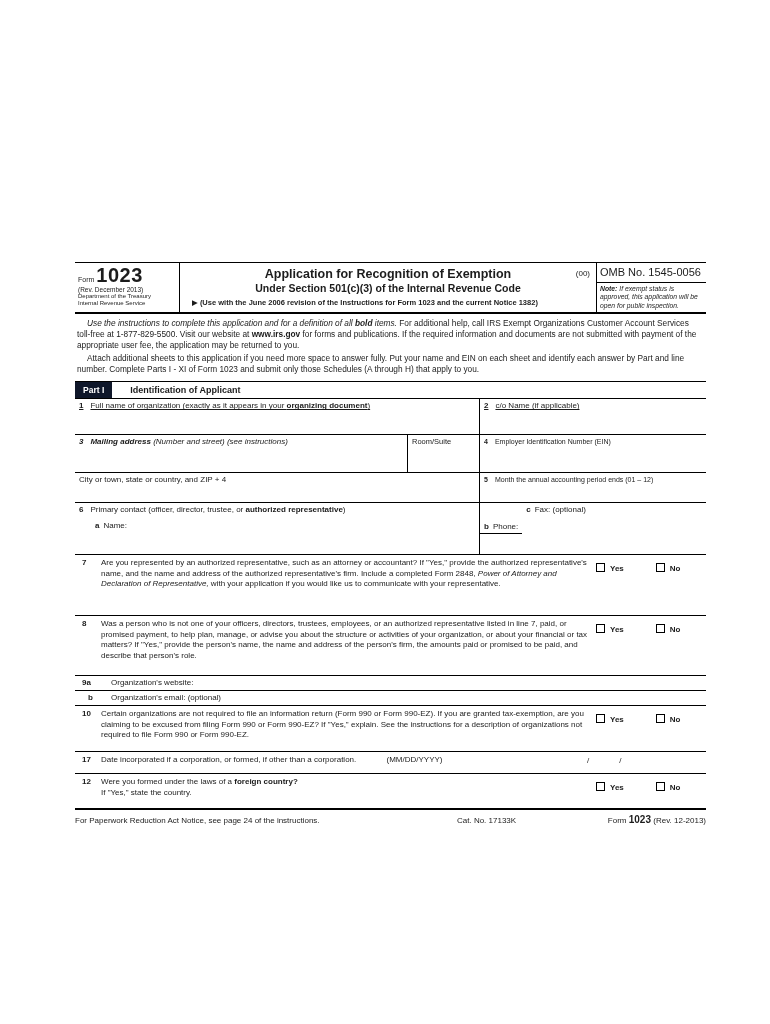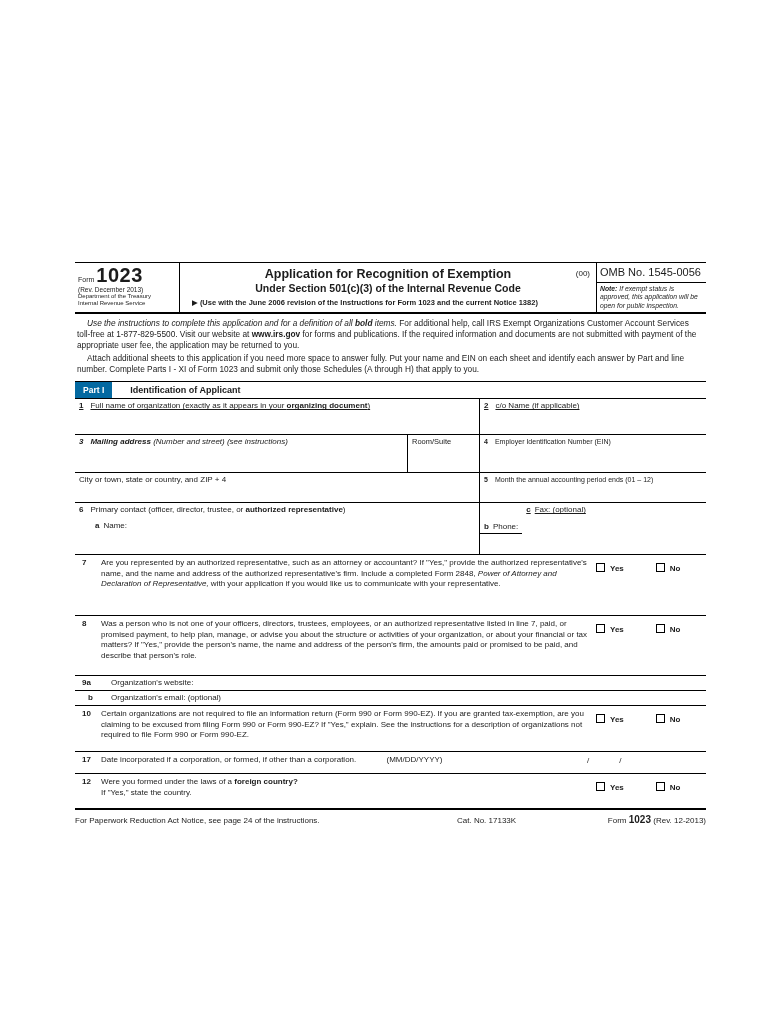--- a/index.html
+++ b/index.html
@@ -28,21 +28,21 @@
   .hdr-right { width:110px; border-left:1px solid #000; }
   .omb { font-size:11px; padding:3px 3px 4px; border-bottom:1px solid #000; }
   .note { font-size:6.8px; font-style:italic; padding:2px 3px 2px; line-height:1.25; }
 
   
   .intro { padding:4px 2px 5px; font-size:8.3px; line-height:1.3; }
   .intro p { text-indent:10px; margin-bottom:2px; }
 
   
   .partbar { display:flex; align-items:stretch; border-top:1px solid #000; border-bottom:1px solid #000; }
-  .pbadge { background:#0369a1; color:#fff; font-weight:bold; font-size:8.5px; padding:3px 8px; }
+  .pbadge { background:#0f172a; color:#fff; font-weight:bold; font-size:8.5px; padding:3px 8px; }
   .ptitle { font-weight:bold; font-size:9px; margin-left:18px; align-self:center; }
 
   
   .row { position:relative; border-bottom:1px solid #000; }
   .cellrow { display:flex; }
   .cell { padding:2px 4px; line-height:1.3; }
   .rbord { border-right:1px solid #000; }
   .ln { font-weight:bold; margin-right:7px; }
   .lt { font-weight:bold; margin-right:4px; }
   .small { font-size:7px; }
@@ -54,21 +54,21 @@
   .r3 .c3room { width:72px; font-size:7.5px; }
   .r3 .c3ein { width:226px; }
   .rcity { height:30px; }
   .rcity .ca { flex:1; }
   .rcity .cbx { width:226px; }
   .r6 { height:52px; display:flex; }
   .r6 .c6l { flex:1; padding:2px 4px; }
   .r6 .subA { margin-top:7px; margin-left:16px; }
   .r6 .c6r { width:226px; display:flex; flex-direction:row; }
   .r6 .c6b { height:31px; border-bottom:1px solid #000; padding:2px 4px; display:flex; align-items:flex-end; }
-  .r6 .c6c { flex:1; padding:2px 4px;text-decoration:underline; }
+  .r6 .c6c { flex:1; padding:2px 4px; }
 
   .qrow { padding:3px 0; }
   .num { position:absolute; left:7px; top:3px; font-weight:bold; }
   .qtxt { margin-left:26px; margin-right:112px; line-height:1.3; }
   .yesno { position:absolute; left:521px; top:8px; display:flex; gap:32px; }
   .cbg { white-space:nowrap; }
   .cb { display:inline-block; width:9px; height:9px; border:1px solid #000; margin-right:5px; vertical-align:-1px; background:#fff; }
   .cbl { font-weight:bold; }
 
   .srow { height:15px; padding-top:2px; }

